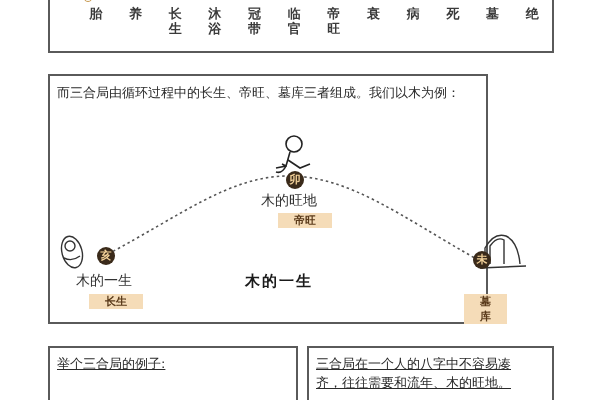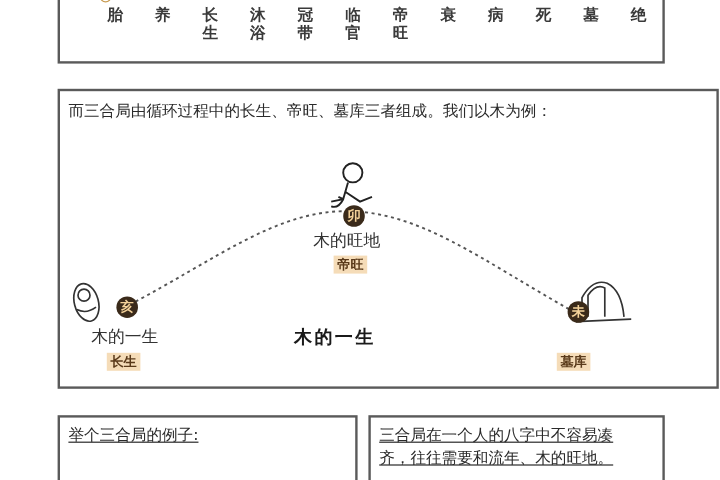--- a/index.html
+++ b/index.html
@@ -5,27 +5,27 @@
   html, body { margin:0; padding:0; }
   body { width:600px; height:400px; background:#ffffff; position:relative; overflow:hidden;
          font-family:"DejaVu Sans", sans-serif; color:#2a2a2a; }
   .box { position:absolute; border:2px solid #5a5a5a; background:#fff; box-sizing:border-box; }
   #stage-box { left:48px; top:-4px; width:506px; height:57px; }
   .stages { position:absolute; left:0; right:0; top:8px; display:flex; padding-left:26px; }
   .stage { width:40.5px; text-align:center; font-size:13px; font-weight:bold; line-height:15px; color:#3a3a3a; }
   .stage span { display:block; }
   .dot-marker { position:absolute; left:33px; top:-6px; width:8px; height:8px; border-radius:50%; border:1.5px solid #c79a50; background:#fff; }
 
-  #cycle-box { left:48px; top:74px; width:551px; height:250px; }
+  #cycle-box { left:48px; top:74px; width:440px; height:250px; }
   .intro { position:absolute; left:7px; top:8px; font-size:13px; color:#2a2a2a; white-space:nowrap; }
   svg.curve { position:absolute; left:0; top:0; }
   .node { position:absolute; width:18px; height:18px; border-radius:50%; background:#3a2a1a; color:#f4d29a;
           font-size:11px; text-align:center; line-height:18px; font-weight:bold; }
   .place { position:absolute; font-family:"DejaVu Serif", serif; font-size:14px; color:#333; white-space:nowrap; }
-  .tag { position:absolute; font-size:11px; background:#f5dcb8; color:#5a3a1a; padding:0 3px; font-weight:bold; line-height:15px; }
+  .tag { position:absolute; font-size:11px; background:#f5dcb8; color:#5a3a1a; padding:0 16px; font-weight:bold; line-height:15px; }
   .big-title { position:absolute; left:195px; top:196px; font-size:15px; font-weight:bold; color:#1a1a1a; letter-spacing:2px; }
 
   #example-box { left:48px; top:346px; width:250px; height:60px; }
   #note-box { left:307px; top:346px; width:247px; height:60px; }
   .box-text { position:absolute; left:7px; top:6px; font-size:13px; line-height:19px; color:#2a2a2a;text-decoration:underline; }
 </style>
 </head>
 <body>
 
 <div class="box" id="stage-box">

